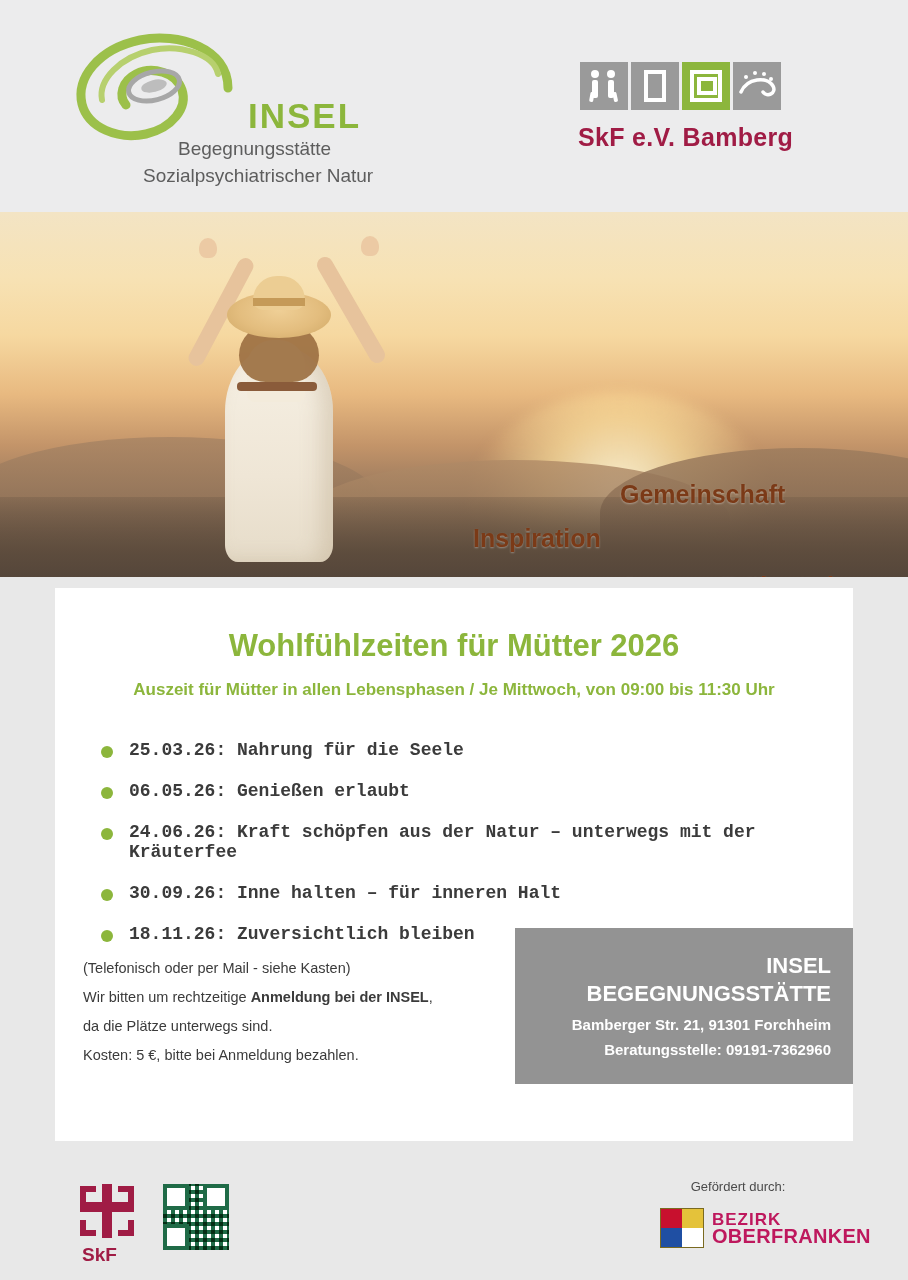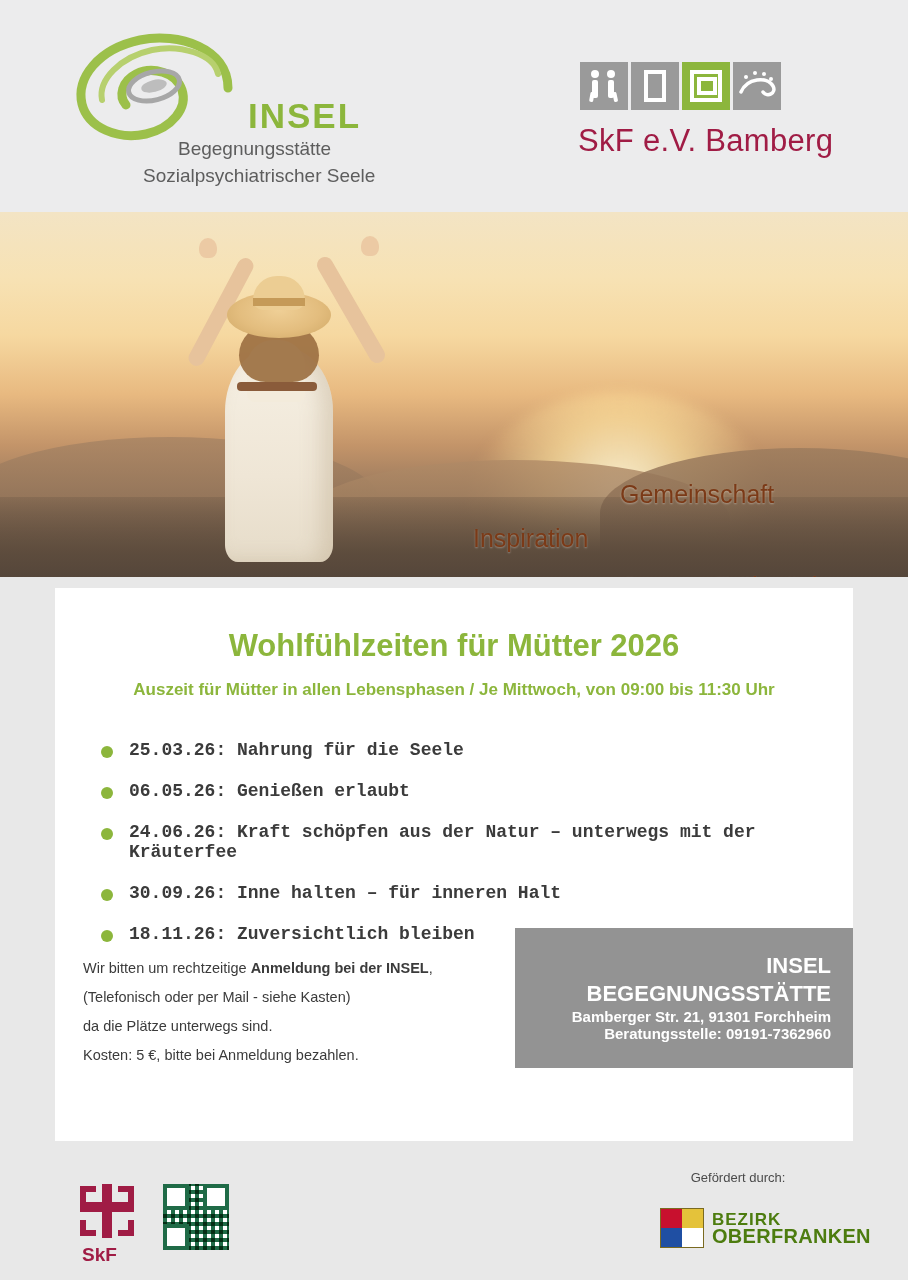--- a/index.html
+++ b/index.html
@@ -75,22 +75,22 @@
   }
   .skf-icon {
     width: 48px;
     height: 48px;
     background: #9a9a9a;
     position: relative;
   }
   .skf-icon.green { background: #8cb63c; }
   .skf-name {
     margin-top: 13px;
-    font-size: 31px;
-    font-weight: normal;
+    font-size: 25px;
+    font-weight: bold;
     color: #a01c45;
     text-align: left;
     letter-spacing: 0.3px;
   }
 
   
   .hero {
     position: relative;
     height: 365px;
     overflow: hidden;
@@ -210,21 +210,21 @@
     position: absolute;
     width: 18px; height: 20px;
     background: #eccaa4;
     border-radius: 50% 50% 40% 40%;
   }
   .hand-l { left: 4px; top: 6px; }
   .hand-r { left: 166px; top: 4px; }
 
   .hero-word {
     position: absolute;
-    font-weight: normal;
+    font-weight: bold;
     color: #7b3a17;
     text-shadow: 0 1px 2px rgba(255,255,255,.35);
   }
   .w-gemeinschaft { left: 620px; top: 268px; font-size: 25px; }
   .w-inspiration  { left: 473px; top: 312px; font-size: 25px; }
   .w-genuss       { left: 620px; top: 360px; font-size: 25px; }
 
   
   .card {
     position: absolute;
@@ -296,20 +296,21 @@
     text-align: right;
   }
   .contact .c-name {
     font-size: 22px;
     font-weight: bold;
     line-height: 28px;
   }
   .contact .c-line {
     font-size: 15px;
     font-weight: bold;
+    margin-top: 8px;
   }
   .contact .c-line.first { }
 
   
   .footer {
     position: absolute;
     left: 0;
     top: 1160px;
     width: 908px;
     height: 120px;
@@ -346,21 +347,21 @@
     border: 4px solid #1f6b47;
     background: #fff;
   }
   .qr .c1 { left: 0; top: 0; }
   .qr .c2 { right: 0; top: 0; }
   .qr .c3 { left: 0; bottom: 0; }
 
   .funded {
     position: absolute;
     left: 618px;
-    top: 10px;
+    top: 19px;
     width: 240px;
     text-align: center;
     font-size: 13px;
     color: #4a4a4a;
   }
   .bezirk {
     position: absolute;
     left: 660px;
     top: 48px;
     display: flex;
@@ -374,40 +375,40 @@
     position: relative;
     overflow: hidden;
   }
   .bezirk-crest .q1 { position:absolute; left:0; top:0; width:50%; height:50%; background:#c8102e; }
   .bezirk-crest .q2 { position:absolute; right:0; top:0; width:50%; height:50%; background:#e4c23a; }
   .bezirk-crest .q3 { position:absolute; left:0; bottom:0; width:50%; height:50%; background:#1f4fa3; }
   .bezirk-crest .q4 { position:absolute; right:0; bottom:0; width:50%; height:50%; background:#ffffff; }
   .bezirk-text {
     line-height: 17px;
     font-weight: bold;
-    color: #4d7c0f;
+    color: #be185d;
   }
   .bezirk-text .l1 { font-size: 17px; letter-spacing: 1px; }
   .bezirk-text .l2 { font-size: 20px; letter-spacing: .3px; }
 </style>
 </head>
 <body>
 
 <div class="header">
 
   <div class="logo-block">
     <svg class="swirl" viewBox="0 0 175 120">
       <path d="M160 60 C160 20 110 4 72 12 C30 21 8 50 14 76 C20 100 50 112 78 106 C104 100 120 80 114 62 C108 44 84 38 68 46 C54 53 50 68 58 77" fill="none" stroke="#9cc04a" stroke-width="9" stroke-linecap="round"></path>
       <path d="M150 46 C146 26 112 16 84 22 C52 29 30 52 34 72" fill="none" stroke="#b7d06e" stroke-width="6" stroke-linecap="round"></path>
       <ellipse cx="86" cy="58" rx="26" ry="14" fill="none" stroke="#a7a7a7" stroke-width="5" transform="rotate(-14 86 58)"></ellipse>
       <ellipse cx="86" cy="58" rx="13" ry="6" fill="#bdbdbd" transform="rotate(-14 86 58)"></ellipse>
     </svg>
     <div class="insel-word">INSEL</div>
     <div class="insel-sub1">Begegnungsstätte</div>
-    <div class="insel-sub2">Sozialpsychiatrischer Seele</div>
+    <div class="insel-sub2">Sozialpsychiatrischer Natur</div>
   </div>
 
   <div class="skf-block">
     <div class="skf-icons">
       <div class="skf-icon">
         <svg width="48" height="48" viewBox="0 0 48 48">
             <g fill="#fff">
           <circle cx="15" cy="12" r="4"></circle>
               <rect x="12" y="18" width="6" height="18" rx="2"></rect>
           <rect x="10" y="30" width="4" height="10" rx="1.5" transform="rotate(10 12 34)"></rect>
@@ -476,24 +477,24 @@
 
   <ul class="events">
     <li>25.03.26: Nahrung für die Seele</li>
     <li>06.05.26: Genießen erlaubt</li>
     <li>24.06.26: Kraft schöpfen aus der Natur – unterwegs mit der Kräuterfee</li>
     <li>30.09.26: Inne halten – für inneren Halt</li>
     <li>18.11.26: Zuversichtlich bleiben</li>
   </ul>
 
   <div class="note">
+    <div>(Telefonisch oder per Mail - siehe Kasten)</div>
     <div>
       <span>Wir bitten um rechtzeitige </span><b>Anmeldung bei der INSEL</b><span>,</span>
     </div>
-    <div>(Telefonisch oder per Mail - siehe Kasten)</div>
     <div>da die Plätze unterwegs sind.</div>
     <div>Kosten: 5 €, bitte bei Anmeldung bezahlen.</div>
   </div>
 
   <div class="contact">
     <div class="c-name">INSEL</div>
     <div class="c-name">BEGEGNUNGSSTÄTTE</div>
     <div class="c-line first">Bamberger Str. 21, 91301 Forchheim</div>
     <div class="c-line">Beratungsstelle: 09191-7362960</div>
   </div>

